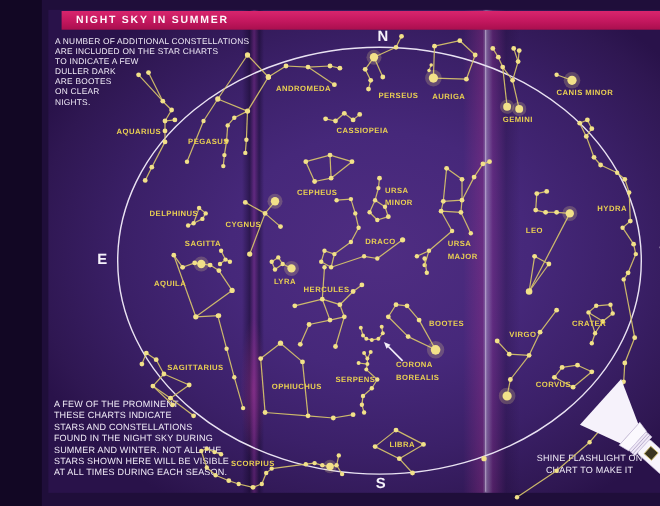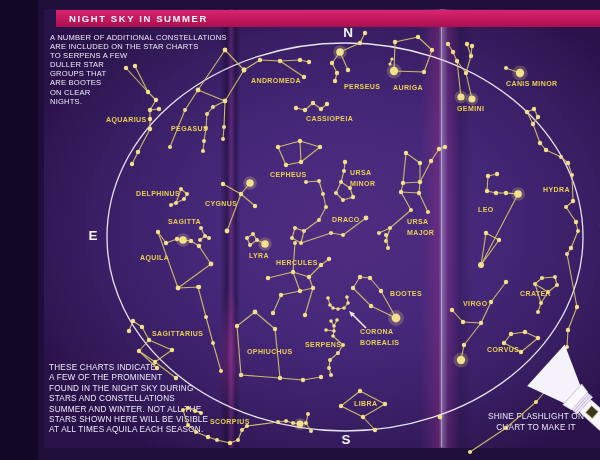--- a/index.html
+++ b/index.html
@@ -40,36 +40,35 @@
   <div class="crease"></div>
   <div class="fold-right"></div>
 
   <div class="banner">
     <div class="banner-title">NIGHT SKY IN SUMMER</div>
   </div>
 
   <div class="whitetext para-top">
     <div>A NUMBER OF ADDITIONAL CONSTELLATIONS</div>
     <div>ARE INCLUDED ON THE STAR CHARTS</div>
-    <div>TO SERPENS A FEW</div>
-    <div>DULLER STAR</div>
-    <div>GROUPS THAT</div>
+    <div>TO INDICATE A FEW</div>
+    <div>DULLER DARK</div>
     <div>ARE BOOTES</div>
     <div>ON CLEAR</div>
     <div>NIGHTS.</div>
   </div>
 
   <div class="whitetext para-bottom">
+    <div>A FEW OF THE PROMINENT</div>
     <div>THESE CHARTS INDICATE</div>
-    <div>A FEW OF THE PROMINENT</div>
+    <div>STARS AND CONSTELLATIONS</div>
     <div>FOUND IN THE NIGHT SKY DURING</div>
-    <div>STARS AND CONSTELLATIONS</div>
     <div>SUMMER AND WINTER. NOT ALL THE</div>
     <div>STARS SHOWN HERE WILL BE VISIBLE</div>
-    <div>AT ALL TIMES AQUILA EACH SEASON.</div>
+    <div>AT ALL TIMES DURING EACH SEASON.</div>
   </div>
 
   <div class="whitetext note">
     <div>SHINE FLASHLIGHT ON</div>
     <div>CHART TO MAKE IT</div>
   </div>
 
   <div class="compass" style="left:310px;top:25px;">N</div>
   <div class="compass" style="left:308px;top:432px;">S</div>
   <div class="compass" style="left:55px;top:228px;">E</div>

